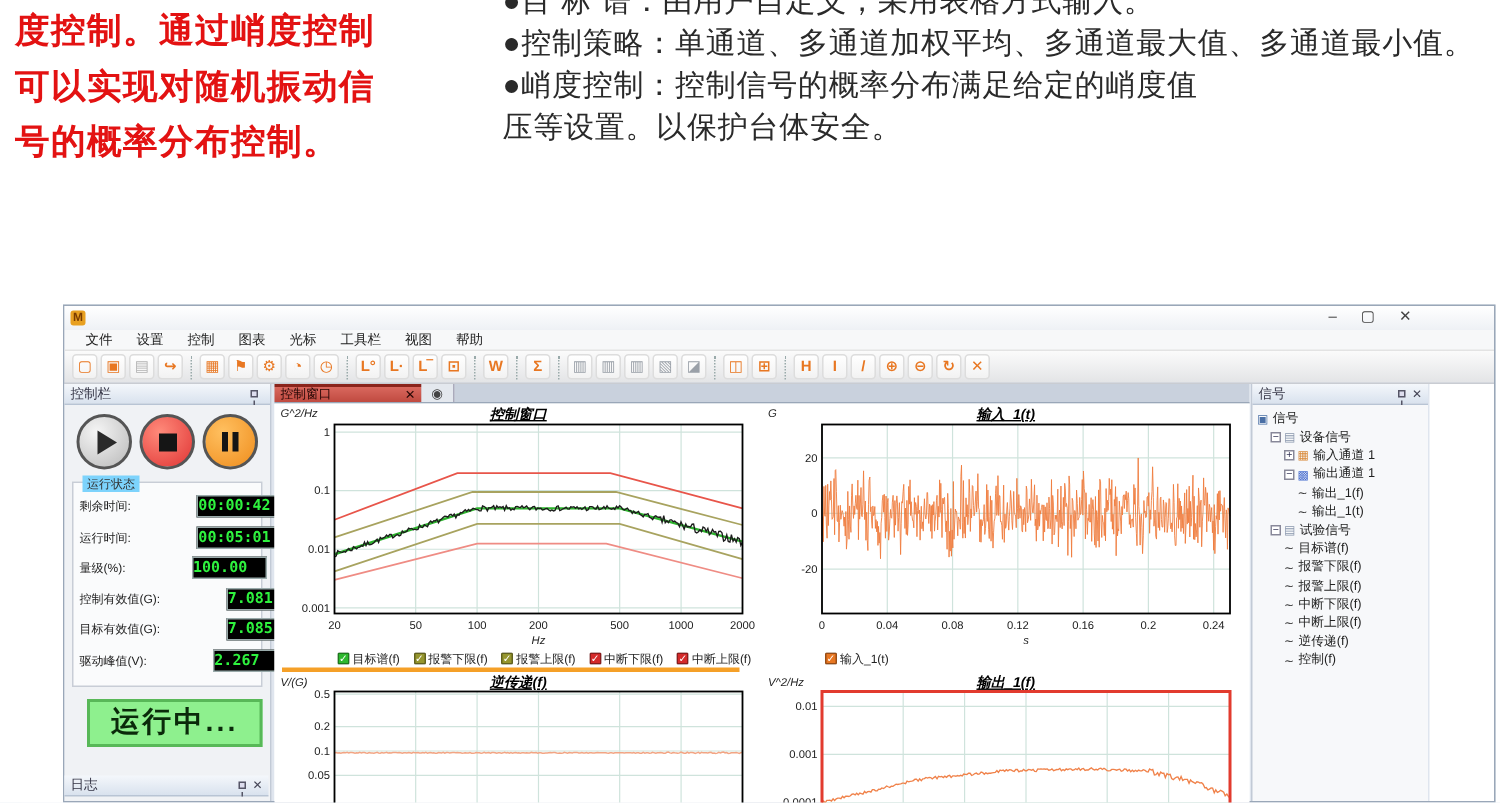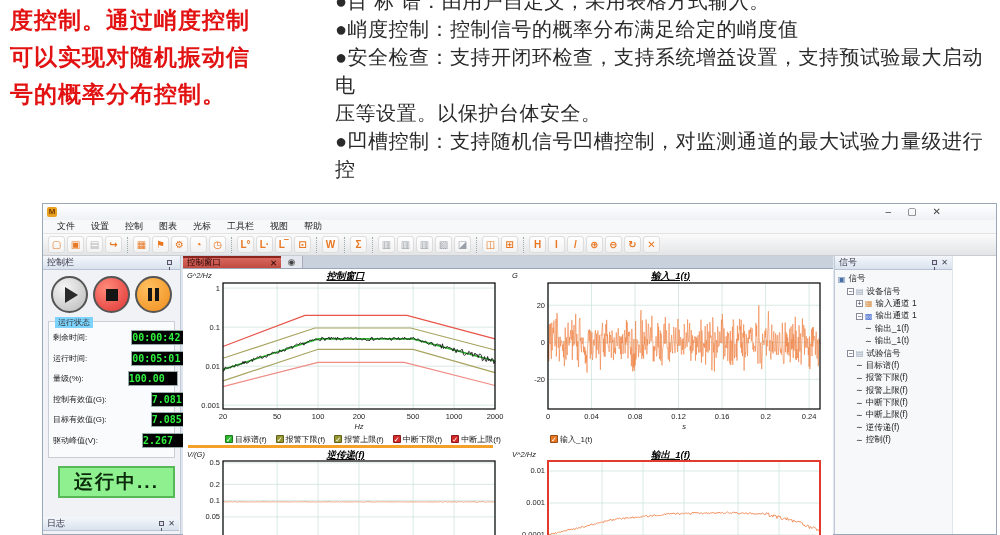--- a/index.html
+++ b/index.html
@@ -105,24 +105,23 @@
 <div class="page">
 
   <div class="intro">
     <div class="red-note">
       <div>度控制。通过峭度控制</div>
       <div>可以实现对随机振动信</div>
       <div>号的概率分布控制。</div>
     </div>
     <div class="bullets">
       <div>●目 标 谱：由用户自定义，采用表格方式输入。</div>
+      <div>●控制策略：单通道、多通道加权平均、多通道最大值、多通道最小值。</div>
       <div>●峭度控制：控制信号的概率分布满足给定的峭度值</div>
-      <div>●安全检查：支持开闭环检查，支持系统增益设置，支持预试验最大启动电</div>
       <div>压等设置。以保护台体安全。</div>
-      <div>●凹槽控制：支持随机信号凹槽控制，对监测通道的最大试验力量级进行控</div>
 
     </div>
   </div>
 
   <div class="app-window">
 
     <div class="titlebar">
       <span class="app-logo">M</span>
       <span class="wbtns">
         <span class="wbtn">–</span>

